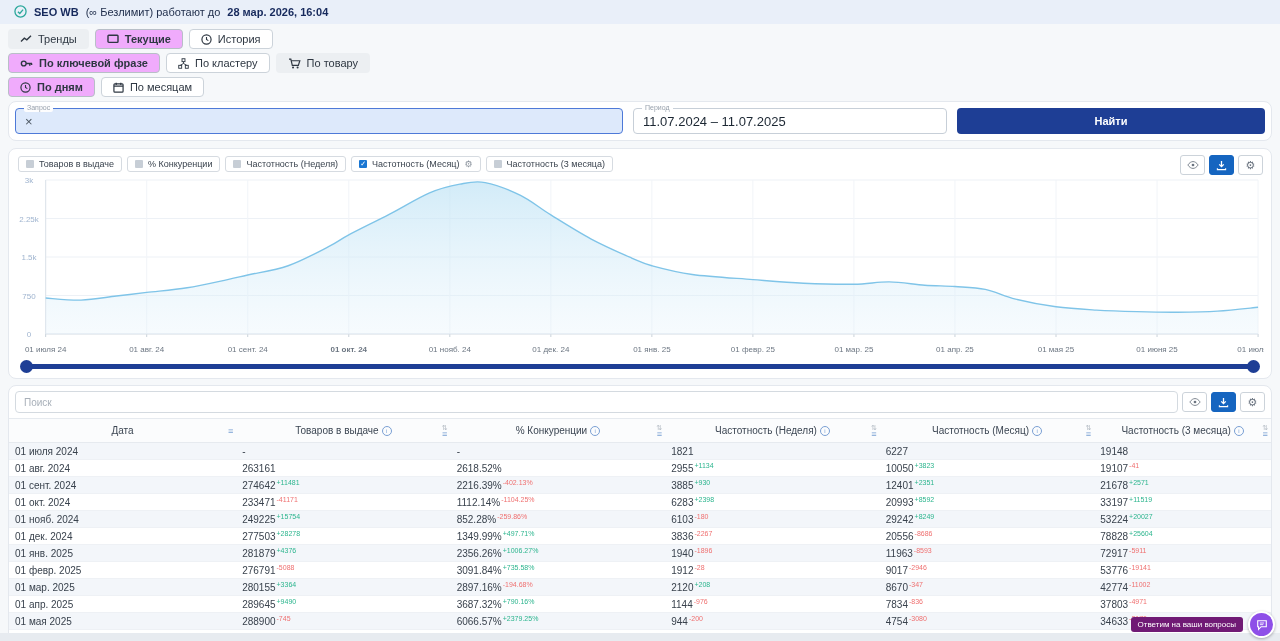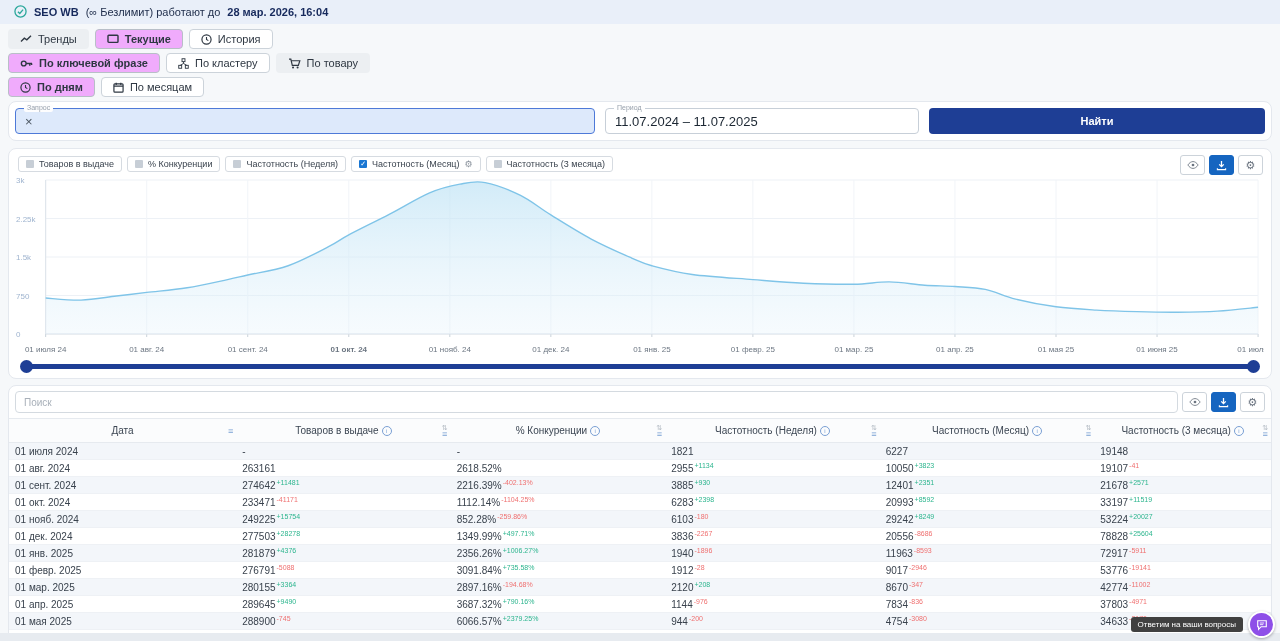--- a/index.html
+++ b/index.html
@@ -25,39 +25,39 @@
          display:flex;align-items:center;background:#fff;}
   .field-label{position:absolute;top:-5px;left:8px;font-size:7px;color:#98a1ac;
                background:#fff;padding:0 3px;line-height:8px;}
   .query-field{flex:1;background:#dde9fb;border-color:#4d79d8;}
   .query-field .field-label{background:#fdfdfe;border-radius:2px;}
   .query-field input{flex:1;background:transparent;border:0;outline:none;font-size:11px;
                      padding:0 8px;color:#1c2733;font-family:inherit;}
   .clear-x{font-size:13px;color:#4a5560;padding:0 9px;cursor:pointer;line-height:1;}
   .date-field{width:312px;}
   .date-field .date-value{font-size:13px;padding:0 9px;color:#1c2733;}
-  .find-btn{width:336px;height:26px;background:#1e3e95;color:#fff;font-size:11px;
+  .find-btn{width:308px;height:26px;background:#1e3e95;color:#fff;font-size:11px;
             font-weight:bold;border:0;border-radius:4px;cursor:pointer;
             display:flex;align-items:center;justify-content:center;font-family:inherit;}
   
   .chart-panel{margin-top:7px;position:relative;padding:5px 7px 4px 7px;}
   .panel-actions{position:absolute;top:6px;right:8px;display:flex;gap:4px;z-index:5;}
   .icon-btn{width:23px;height:18px;border:1px solid #ccd3da;border-radius:3px;background:#fff;
             display:flex;align-items:center;justify-content:center;cursor:pointer;
             color:#6b7480;font-size:11px;line-height:1;}
   .icon-btn-primary{background:#1565c0;border-color:#1565c0;color:#fff;}
   .legend{display:flex;gap:5px;margin:2px 0 2px 2px;}
   .chip{display:inline-flex;align-items:center;gap:5px;border:1px solid #d6dbe1;border-radius:3px;
         background:#fff;font-size:9px;color:#3a434e;padding:2px 7px;cursor:pointer;line-height:10px;}
   .cb{width:8px;height:8px;border-radius:1px;background:#c7ced6;display:inline-flex;
       align-items:center;justify-content:center;font-size:7px;color:#fff;}
   .cb-checked{background:#1976d2;}
   .chip .gear{font-size:9px;color:#8a929c;}
   .chart-wrap{position:relative;height:170px;overflow:hidden;}
-  .ytick{position:absolute;width:26px;text-align:left;font-size:8px;color:#9fb4cf;}
+  .ytick{position:absolute;width:26px;text-align:center;font-size:8px;color:#9fb4cf;}
   .xlabels{position:relative;height:12px;overflow:hidden;}
   .xtick{position:absolute;top:1px;font-size:8px;color:#6c7682;transform:translateX(-50%);white-space:nowrap;}
   .slider-row{position:relative;height:15px;margin:3px 6px 0 6px;}
   .slider-track{position:absolute;left:0;right:0;top:5px;height:5px;border-radius:3px;background:#1e3e95;}
   .slider-handle{position:absolute;top:1px;width:13px;height:13px;border-radius:50%;background:#1e3e95;cursor:pointer;}
   .slider-handle.left{left:-2px;}
   .slider-handle.right{right:-2px;}
   
   .table-panel{margin-top:6px;padding:5px 0 0 0;overflow:hidden;}
   .table-toolbar{display:flex;gap:4px;align-items:center;padding:0 6px 5px 6px;justify-content:center;}
@@ -76,21 +76,21 @@
   .filter-ic{font-size:9px;color:#7aa0d4;}
   tbody td{font-size:10px;color:#39424d;height:16px;padding:0 4px 0 6px;border-bottom:1px solid #eef1f5;
            white-space:nowrap;overflow:hidden;}
   tbody tr:nth-child(odd){background:#f3f6fa;}
   tbody tr:nth-child(even){background:#fff;}
   sup.delta{font-size:7px;margin-left:1px;}
   sup.pos{color:#2cb58e;} sup.neg{color:#ef7070;}
   
   .footer-strip{position:absolute;left:0;right:0;bottom:0;height:8px;background:#e7ebf0;}
   .chat{position:absolute;right:5px;bottom:3px;display:flex;align-items:center;gap:5px;z-index:9;}
-  .chat-tooltip{background:#404040;color:#fff;font-size:8px;padding:3px 7px;border-radius:3px;}
+  .chat-tooltip{background:#701a75;color:#fff;font-size:8px;padding:3px 7px;border-radius:3px;}
   .chat-btn{width:23px;height:23px;border-radius:50%;background:#8e4fe8;border:2px solid #fff;
             display:flex;align-items:center;justify-content:center;cursor:pointer;
             box-shadow:0 1px 3px rgba(0,0,0,.3);}
 </style>
 </head>
 <body>
 
 <div class="topbar">
   <span>
     <svg width="13" height="13" viewBox="0 0 14 14">

